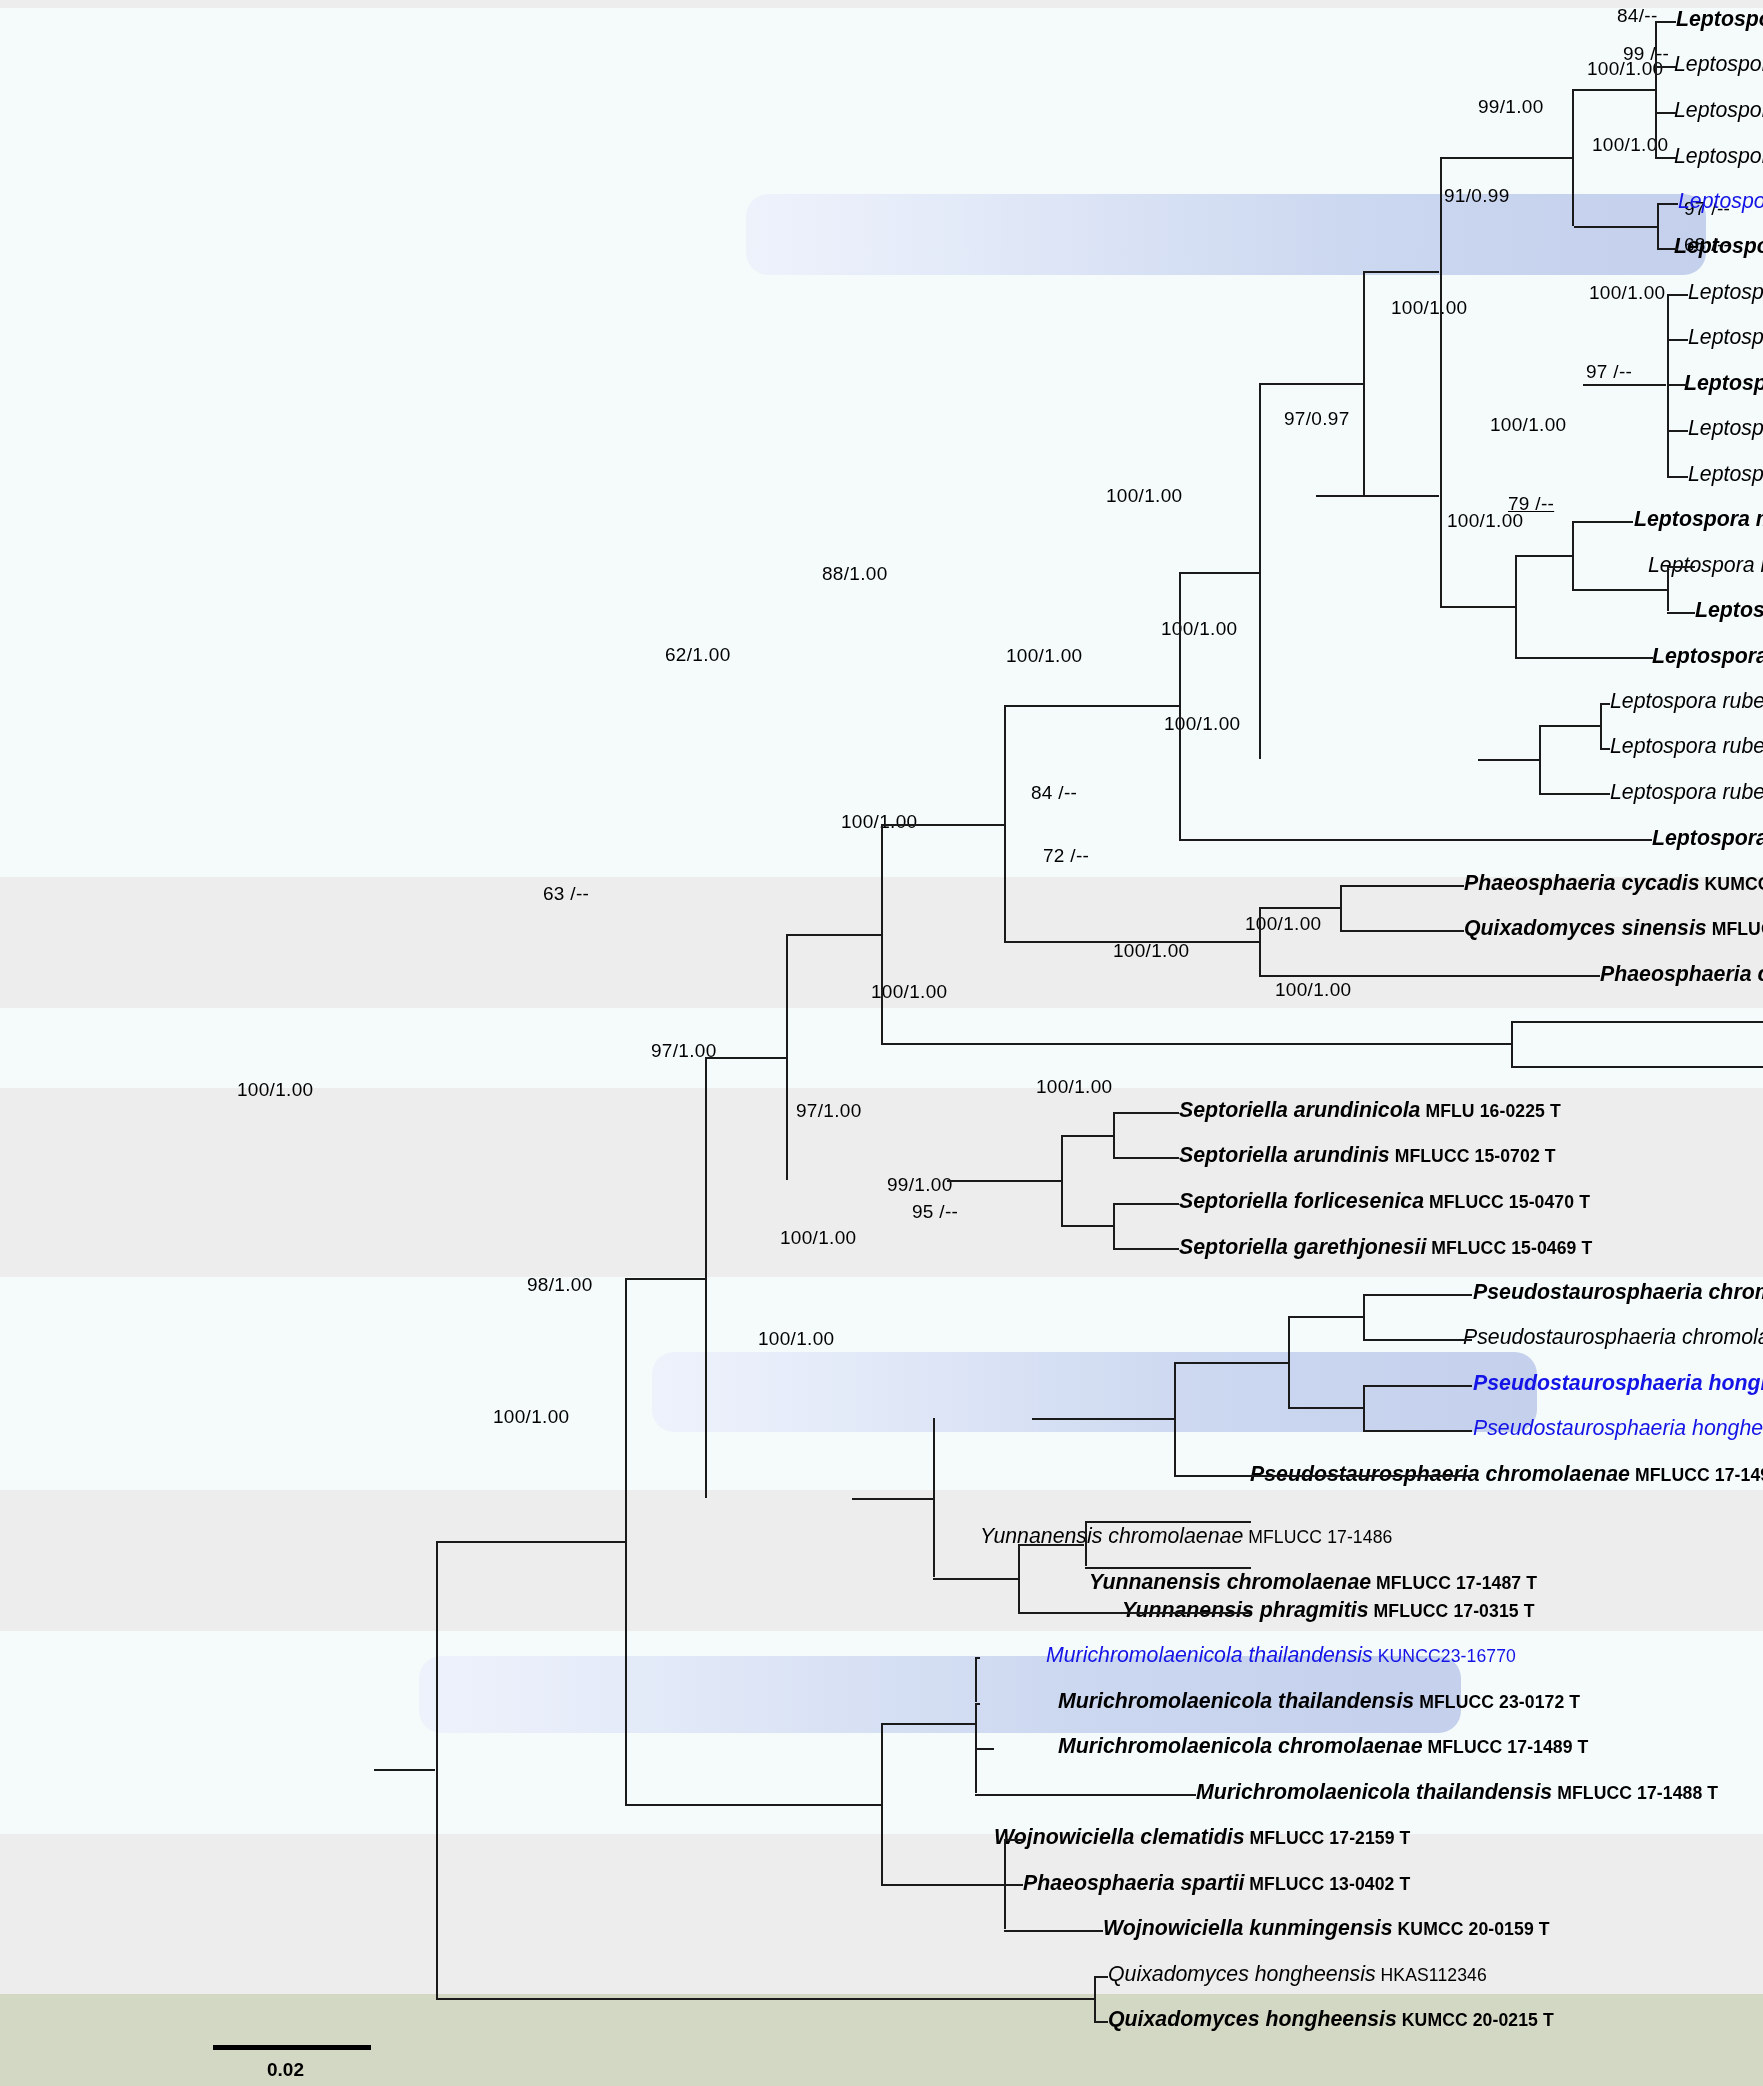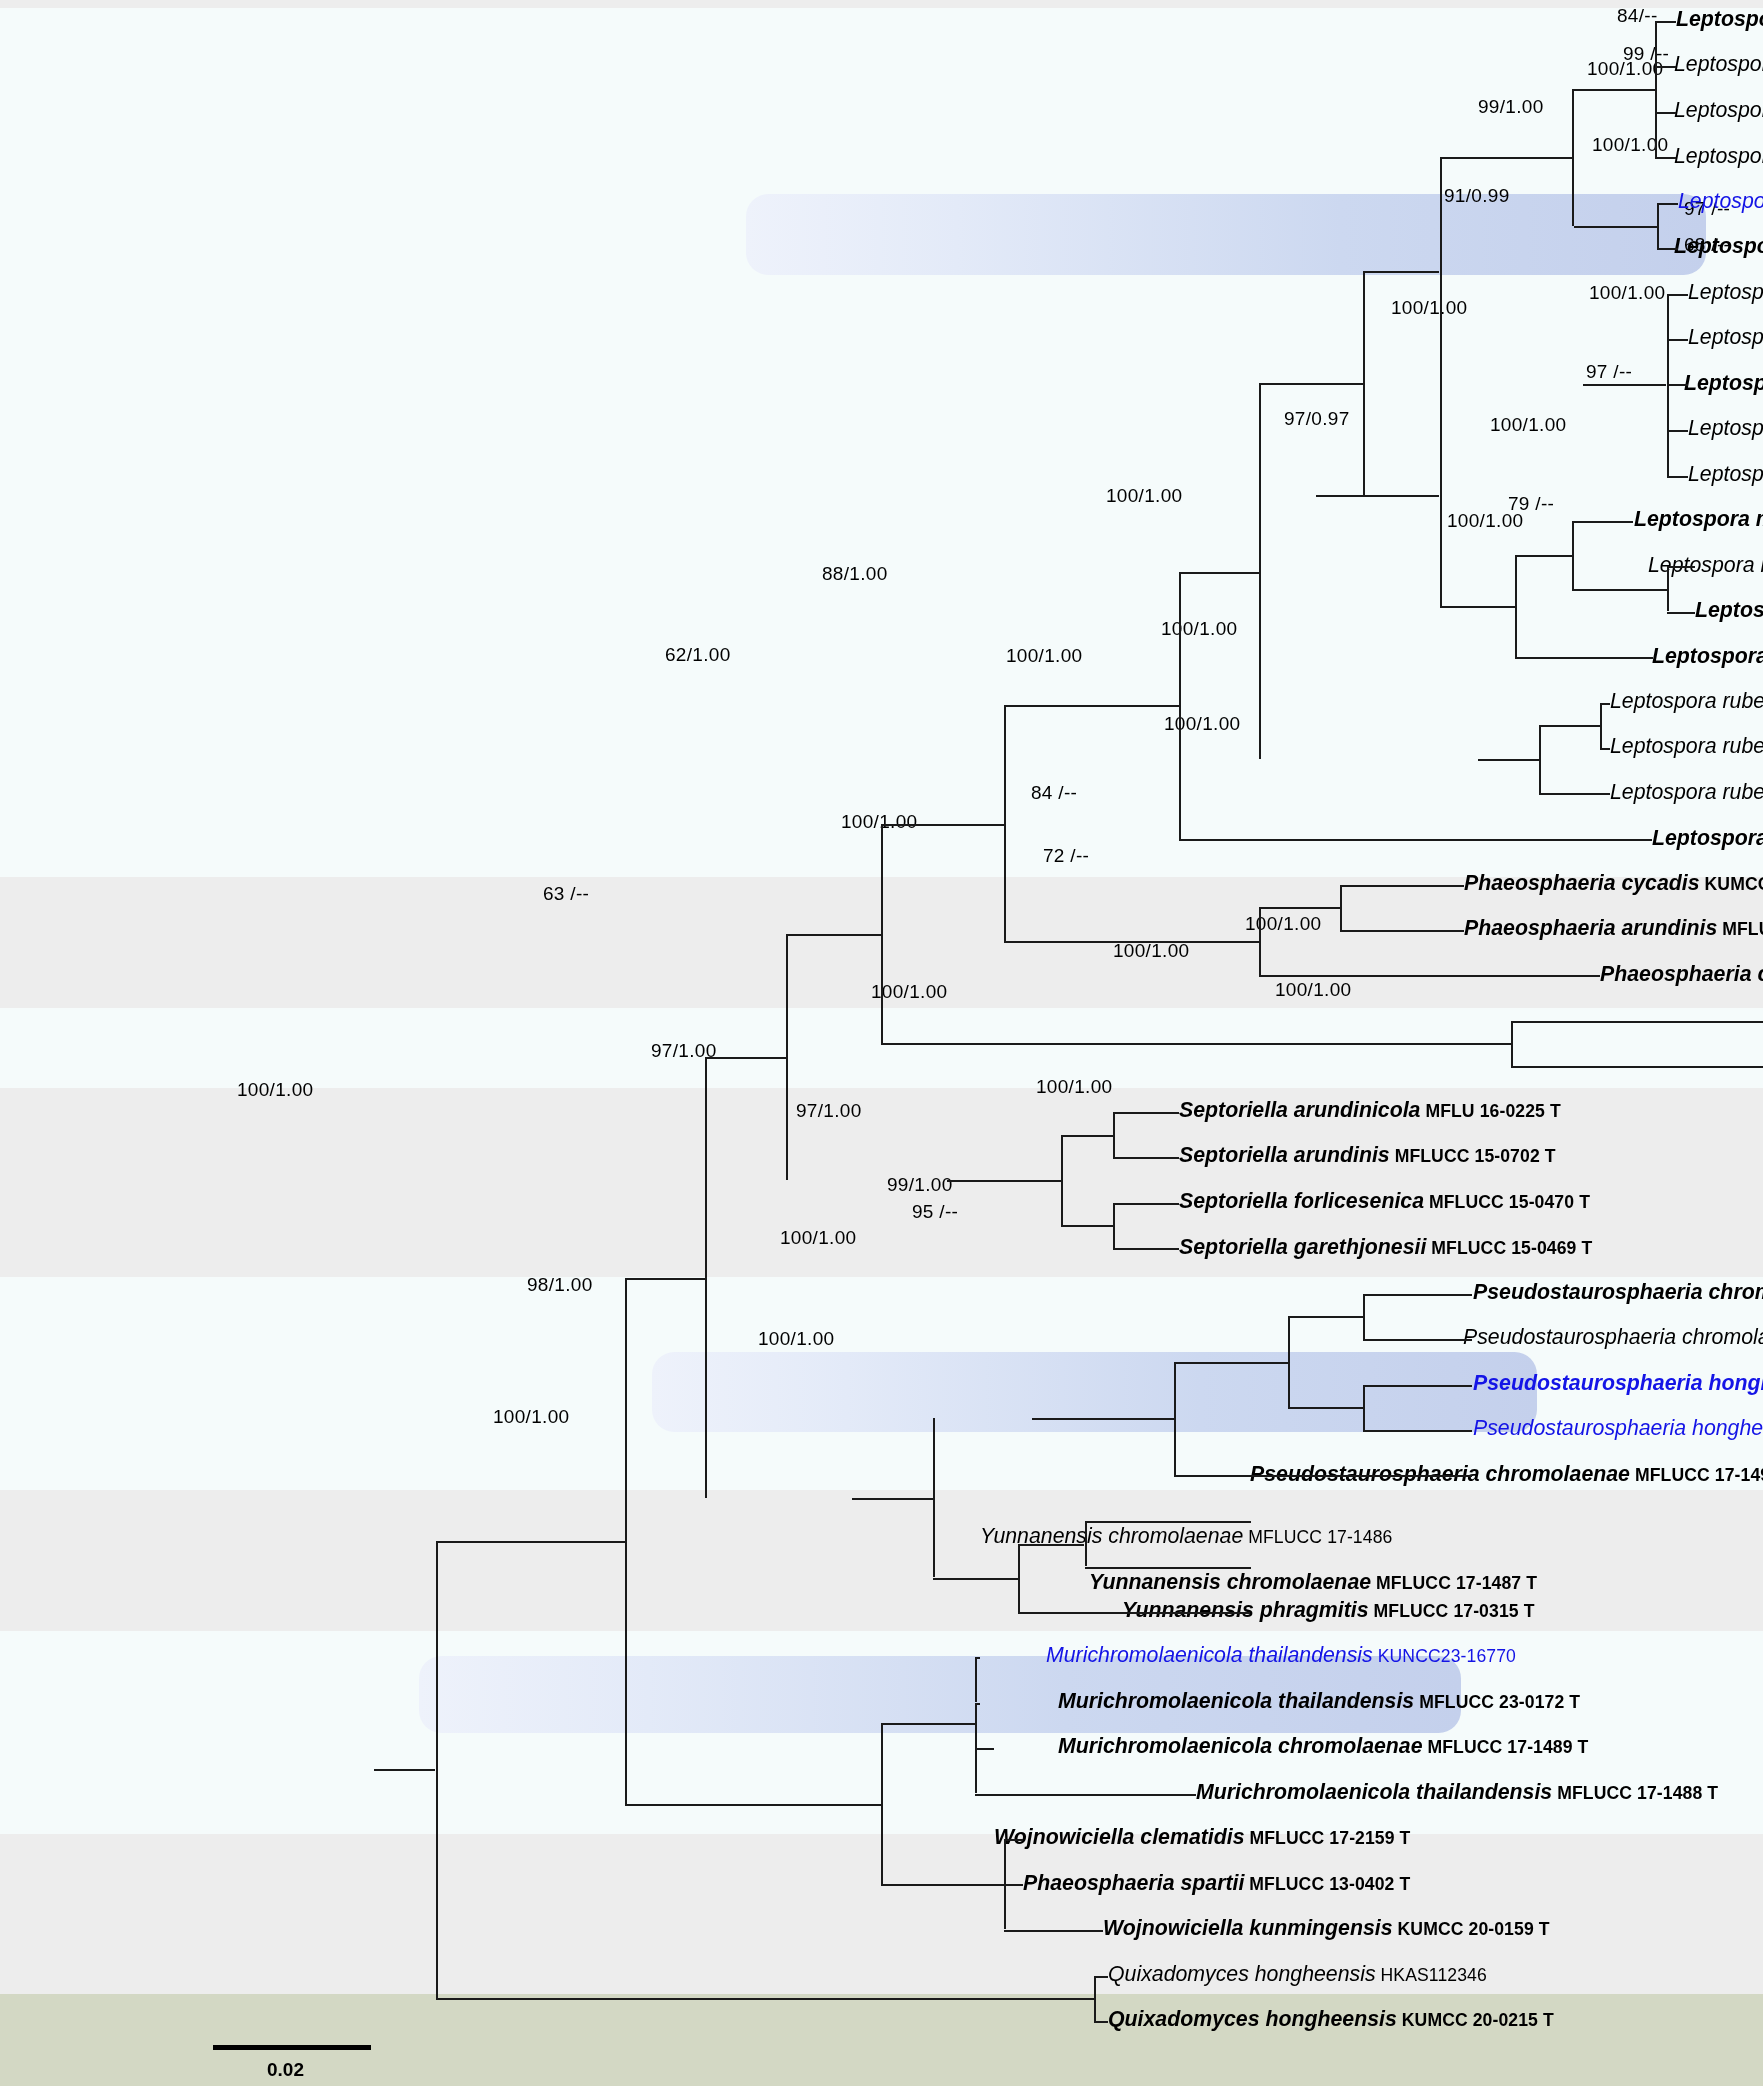--- a/index.html
+++ b/index.html
@@ -195,21 +195,21 @@
       <div class="sup" style="left: 1478px; top: 97px;">99/1.00</div>
       <div class="sup" style="left: 1592px; top: 135px;">100/1.00</div>
       <div class="sup" style="left: 1444px; top: 186px;">91/0.99</div>
       <div class="sup" style="left: 1684px; top: 199px;">97 /--</div>
       <div class="sup" style="left: 1684px; top: 235px;">68 /--</div>
       <div class="sup" style="left: 1589px; top: 283px;">100/1.00</div>
       <div class="sup" style="left: 1391px; top: 298px;">100/1.00</div>
       <div class="sup" style="left: 1586px; top: 362px;">97 /--</div>
       <div class="sup" style="left: 1490px; top: 415px;">100/1.00</div>
       <div class="sup" style="left: 1284px; top: 409px;">97/0.97</div>
-      <div class="sup" style="left: 1508px; top: 494px;">79 /--</div>
+      <div class="sup" style="left: 1508px; top: 494px; text-decoration: underline;">79 /--</div>
       <div class="sup" style="left: 1447px; top: 511px;">100/1.00</div>
       <div class="sup" style="left: 1106px; top: 486px;">100/1.00</div>
       <div class="sup" style="left: 822px; top: 564px;">88/1.00</div>
       <div class="sup" style="left: 1161px; top: 619px;">100/1.00</div>
       <div class="sup" style="left: 1006px; top: 646px;">100/1.00</div>
       <div class="sup" style="left: 665px; top: 645px;">62/1.00</div>
       <div class="sup" style="left: 1164px; top: 714px;">100/1.00</div>
       <div class="sup" style="left: 1031px; top: 783px;">84 /--</div>
       <div class="sup" style="left: 841px; top: 812px;">100/1.00</div>
       <div class="sup" style="left: 1043px; top: 846px;">72 /--</div>
@@ -243,21 +243,21 @@
       <div class="tip" style="left: 1688px; top: 464px;"><span class="sp">Leptospora chromolaenae</span></div>
       <div class="tip bold" style="left: 1634px; top: 509px;"><span class="sp">Leptospora macarangae</span></div>
       <div class="tip" style="left: 1648px; top: 555px;"><span class="sp">Leptospora macarangae</span></div>
       <div class="tip bold" style="left: 1695px; top: 600px;"><span class="sp">Leptospora macarangae</span></div>
       <div class="tip bold" style="left: 1652px; top: 646px;"><span class="sp">Leptospora hydei</span></div>
       <div class="tip" style="left: 1610px; top: 691px;"><span class="sp">Leptospora rubella</span></div>
       <div class="tip" style="left: 1610px; top: 736px;"><span class="sp">Leptospora rubella</span></div>
       <div class="tip" style="left: 1610px; top: 782px;"><span class="sp">Leptospora rubella</span></div>
       <div class="tip bold" style="left: 1652px; top: 828px;"><span class="sp">Leptospora galii</span></div>
       <div class="tip bold" style="left: 1464px; top: 873px;"><span class="sp">Phaeosphaeria cycadis</span><span class="code"> KUMCC 18-0161 T</span></div>
-      <div class="tip bold" style="left: 1464px; top: 918px;"><span class="sp">Phaeosphaeria arundinis</span><span class="code"> MFLUCC 18-1552 T</span></div>
+      <div class="tip bold" style="left: 1464px; top: 918px;"><span class="sp">Quixadomyces sinensis</span><span class="code"> MFLUCC 18-1552 T</span></div>
       <div class="tip bold" style="left: 1600px; top: 964px;"><span class="sp">Phaeosphaeria chiangraina</span></div>
       <div class="tip bold" style="left: 1179px; top: 1100px;"><span class="sp">Septoriella arundinicola</span><span class="code"> MFLU 16-0225 T</span></div>
       <div class="tip bold" style="left: 1179px; top: 1145px;"><span class="sp">Septoriella arundinis</span><span class="code"> MFLUCC 15-0702 T</span></div>
       <div class="tip bold" style="left: 1179px; top: 1191px;"><span class="sp">Septoriella forlicesenica</span><span class="code"> MFLUCC 15-0470 T</span></div>
       <div class="tip bold" style="left: 1179px; top: 1237px;"><span class="sp">Septoriella garethjonesii</span><span class="code"> MFLUCC 15-0469 T</span></div>
       <div class="tip bold" style="left: 1473px; top: 1282px;"><span class="sp">Pseudostaurosphaeria chromolaenicola</span></div>
       <div class="tip" style="left: 1463px; top: 1327px;"><span class="sp">Pseudostaurosphaeria chromolaenicola</span></div>
       <div class="tip bold blue" style="left: 1473px; top: 1373px;"><span class="sp">Pseudostaurosphaeria hongheensis</span></div>
       <div class="tip blue" style="left: 1473px; top: 1418px;"><span class="sp">Pseudostaurosphaeria hongheensis</span></div>
       <div class="tip bold" style="left: 1250px; top: 1464px;"><span class="sp">Pseudostaurosphaeria chromolaenae</span><span class="code"> MFLUCC 17-1490 T</span></div>

